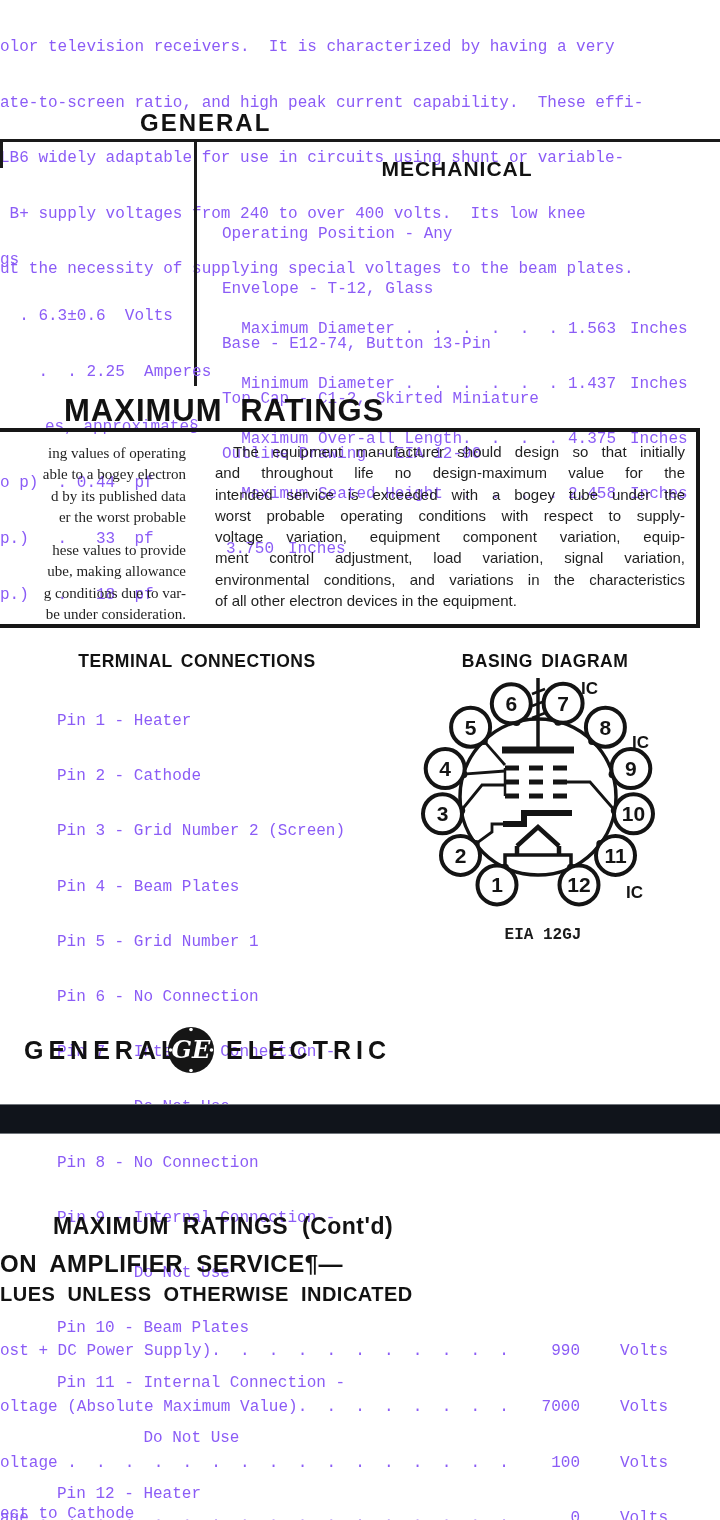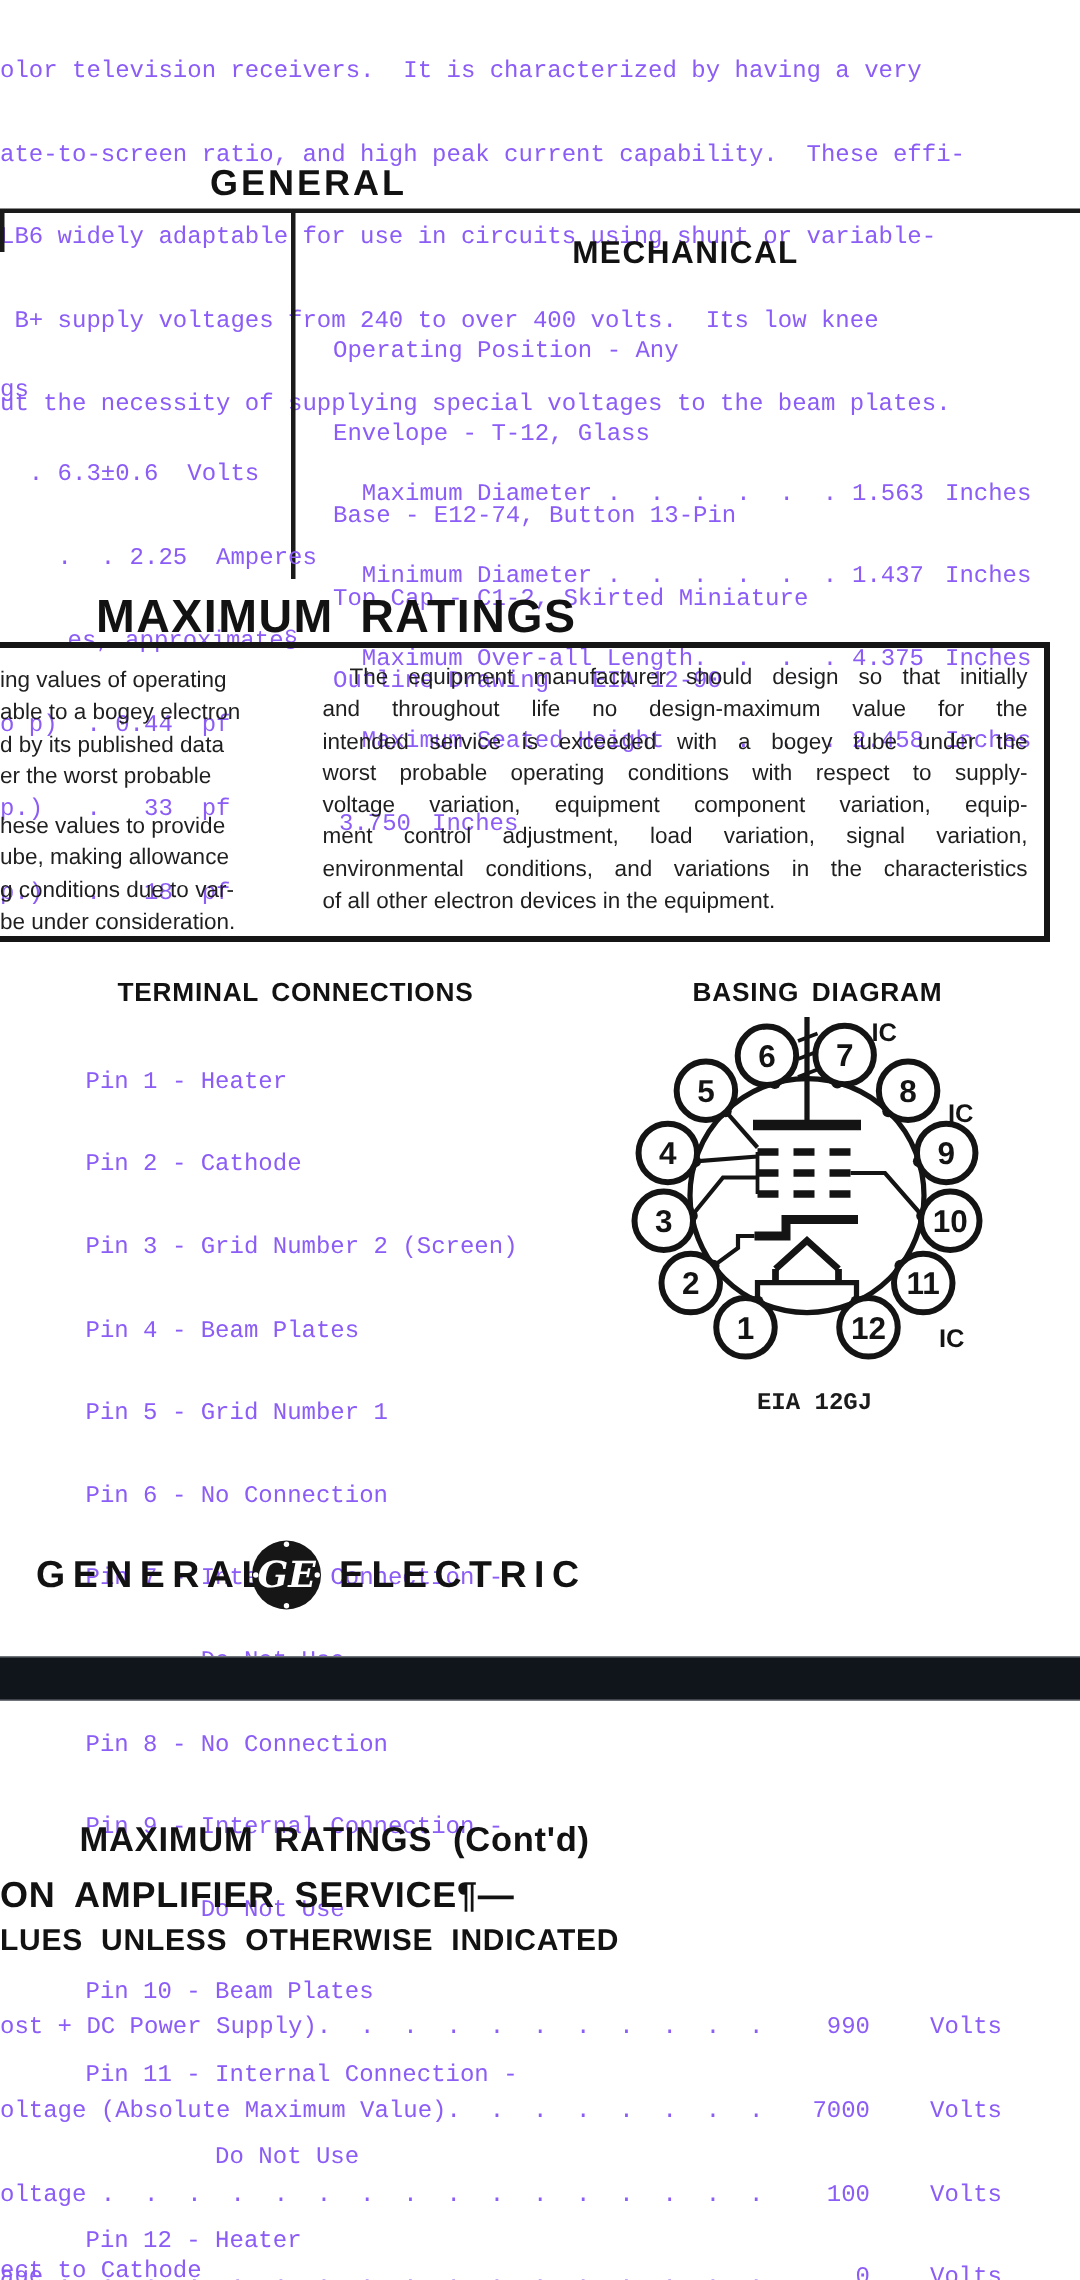--- a/index.html
+++ b/index.html
@@ -16,21 +16,21 @@
   .dimrow{display:flex;height:19px;line-height:19px;}
   .dimlabel{flex:1 1 auto;overflow:hidden;}
   .dimval{flex:0 0 52px;text-align:right;}
   .dimunit{flex:0 0 90px;margin-left:14px;}
   
   .boxline{height:21.3px;line-height:21.3px;font-family:"Liberation Sans","DejaVu Sans",sans-serif;
            font-size:15px;color:#1f1f1f;}
   .jline{text-align:justify;text-align-last:justify;}
   .jlast{text-align-last:left;}
   .jindent{padding-left:18px;}
-  .rl{white-space:nowrap;}
+  .rl{text-align:right;white-space:nowrap;font-family:Liberation Serif, serif;}
   
   .rrow{display:flex;height:19.8px;line-height:19.8px;width:720px;}
   .rlabel{flex:1 1 auto;overflow:hidden;white-space:pre;}
   .rval{flex:0 0 56px;text-align:right;white-space:pre;}
   .runit{flex:0 0 100px;margin-left:40px;white-space:pre;overflow:visible;}
   svg text{font-family:"Liberation Sans","DejaVu Sans",sans-serif;}
 </style>
 </head>
 <body>
 

